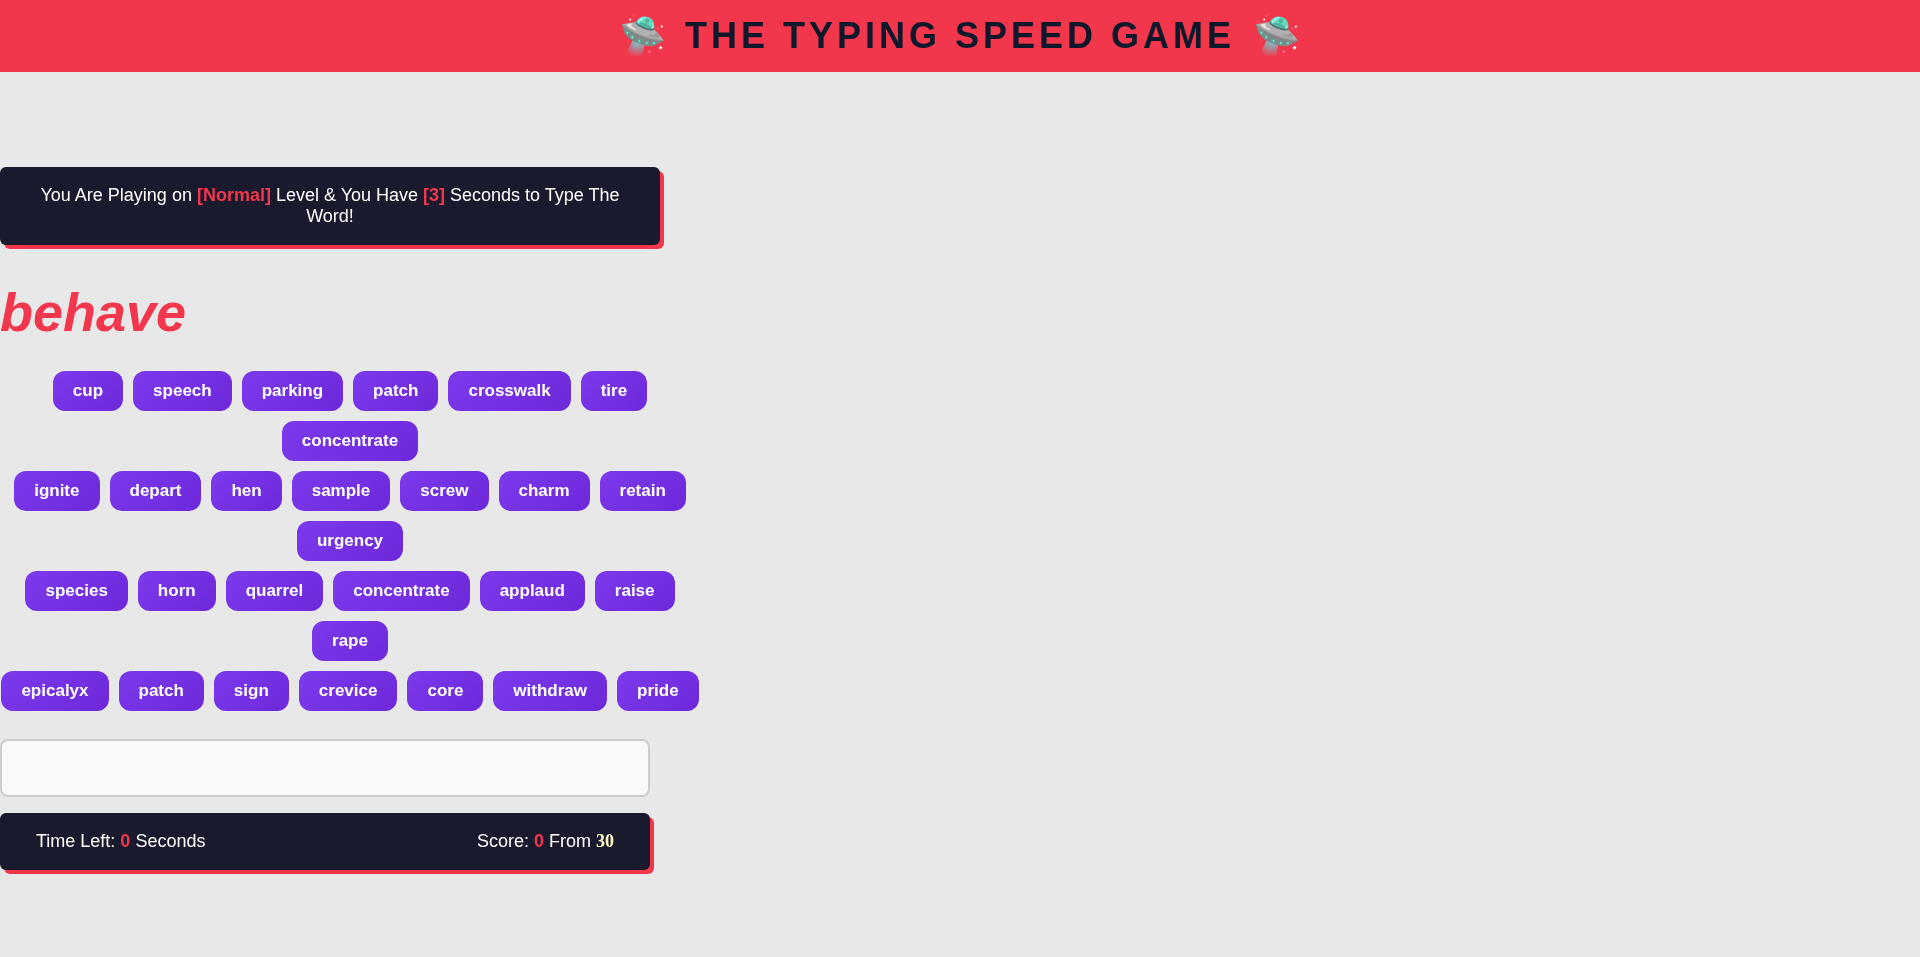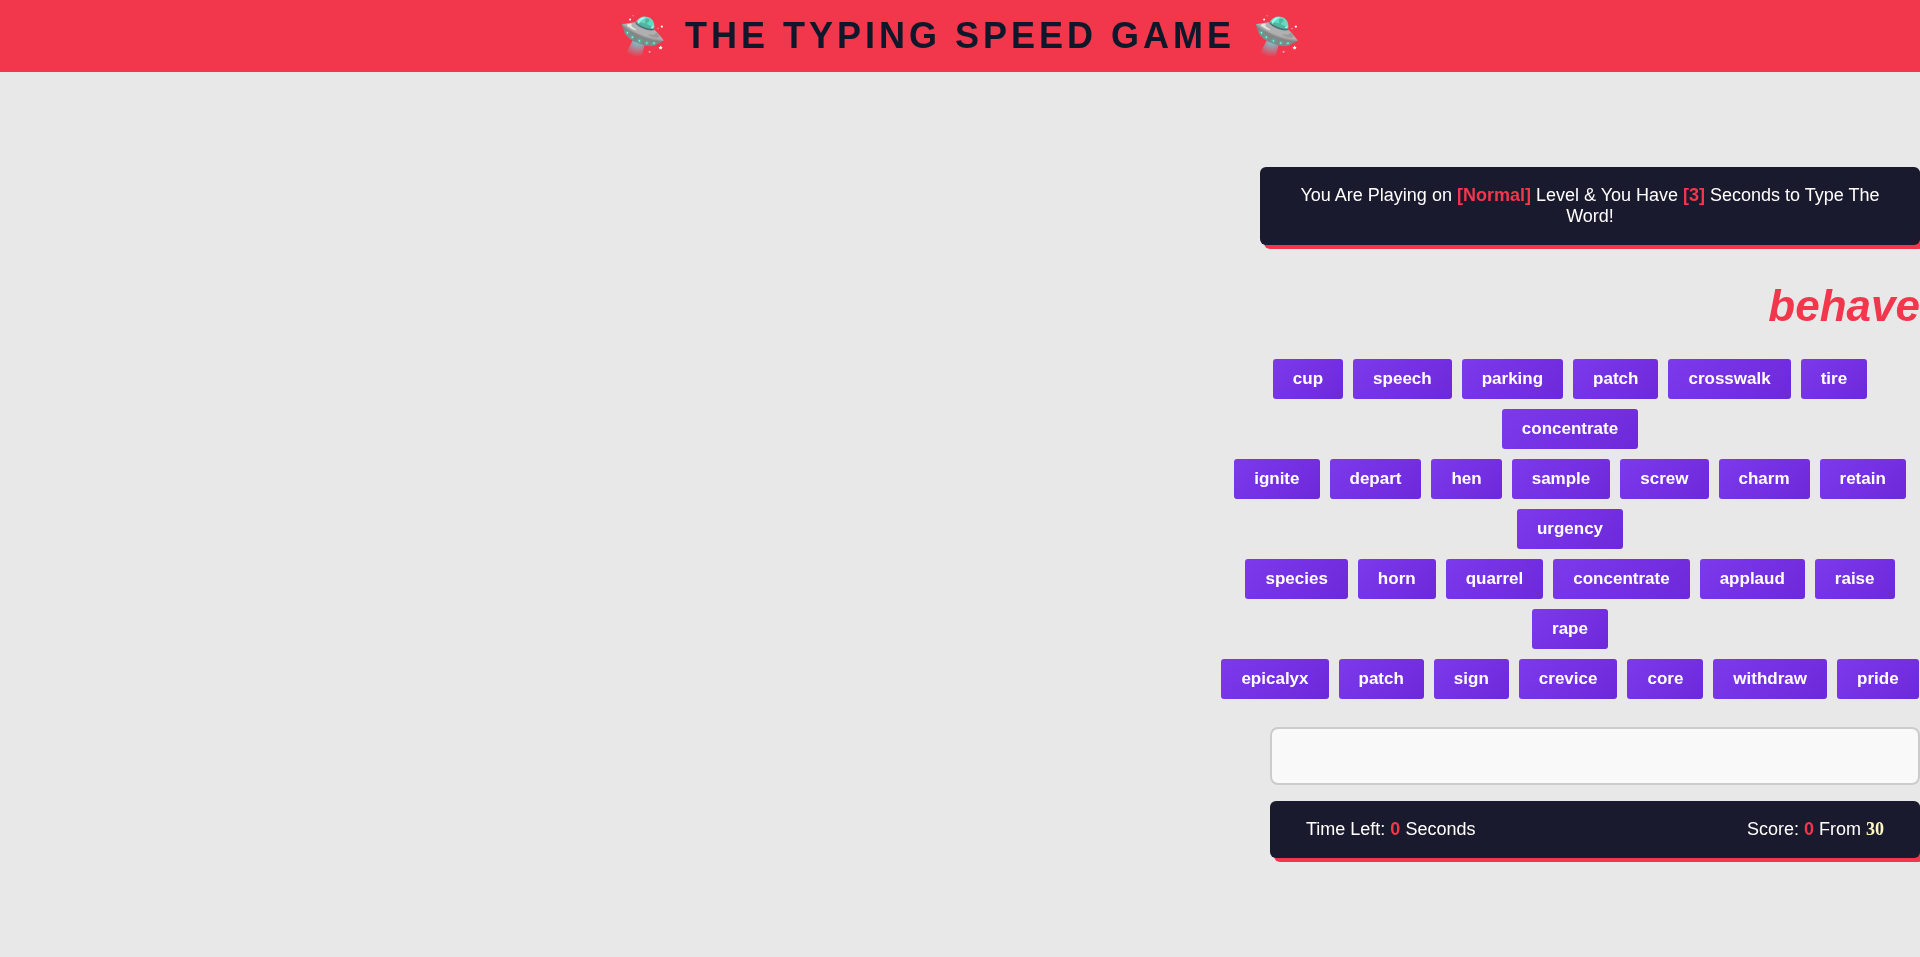--- a/index.html
+++ b/index.html
@@ -30,21 +30,21 @@
     }
 
     .ufo-icon {
       font-size: 38px;
     }
 
     
     #main {
       display: flex;
       flex-direction: column;
-      align-items: flex-end;
+      align-items: flex-start;
       padding-top: 95px;
     }
 
     
     #info-bar {
       background-color: #1a1a2e;
       color: #ffffff;
       padding: 18px 40px;
       border-radius: 6px;
       font-size: 18px;
@@ -60,21 +60,21 @@
     }
 
     #info-bar .highlight-seconds {
       color: #f2364c;
       font-weight: bold;
     }
 
     
     #current-word {
       color: #f2364c;
-      font-size: 44px;
+      font-size: 54px;
       font-weight: 900;
       margin: 36px 0 28px 0;
       font-style: italic;
     }
 
     
     #word-grid {
       display: flex;
       flex-direction: column;
       align-items: center;
@@ -87,21 +87,21 @@
       display: flex;
       flex-wrap: wrap;
       justify-content: center;
       gap: 10px;
     }
 
     .word-chip {
       background: linear-gradient(135deg, #7c3aed, #6d28d9);
       color: #ffffff;
       border: none;
-      border-radius: 3px;
+      border-radius: 12px;
       padding: 10px 20px;
       font-size: 17px;
       font-weight: 600;
       cursor: pointer;
       transition: background 0.15s;
     }
 
     
     #typing-input {
       width: 650px;

